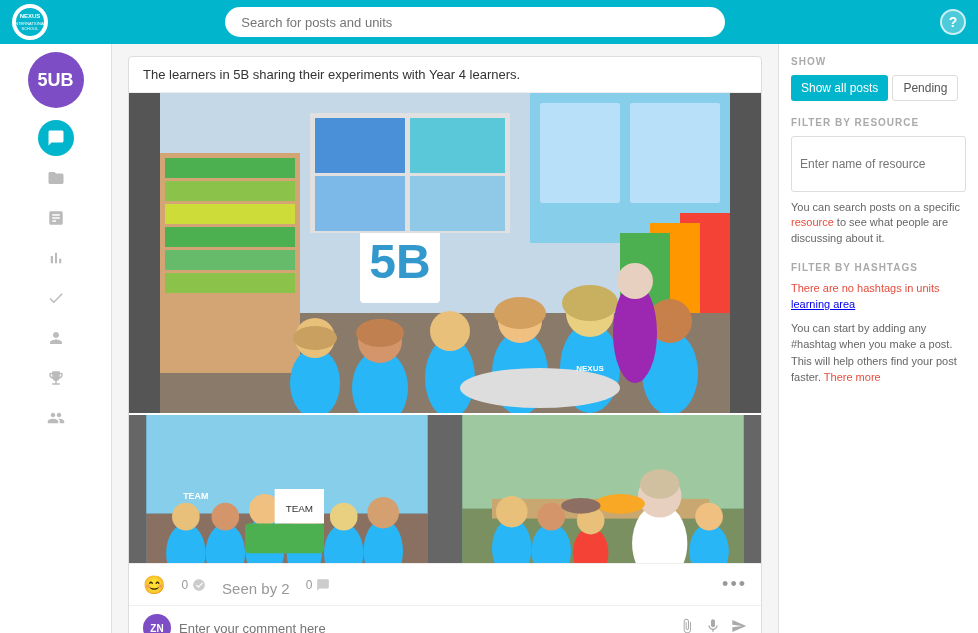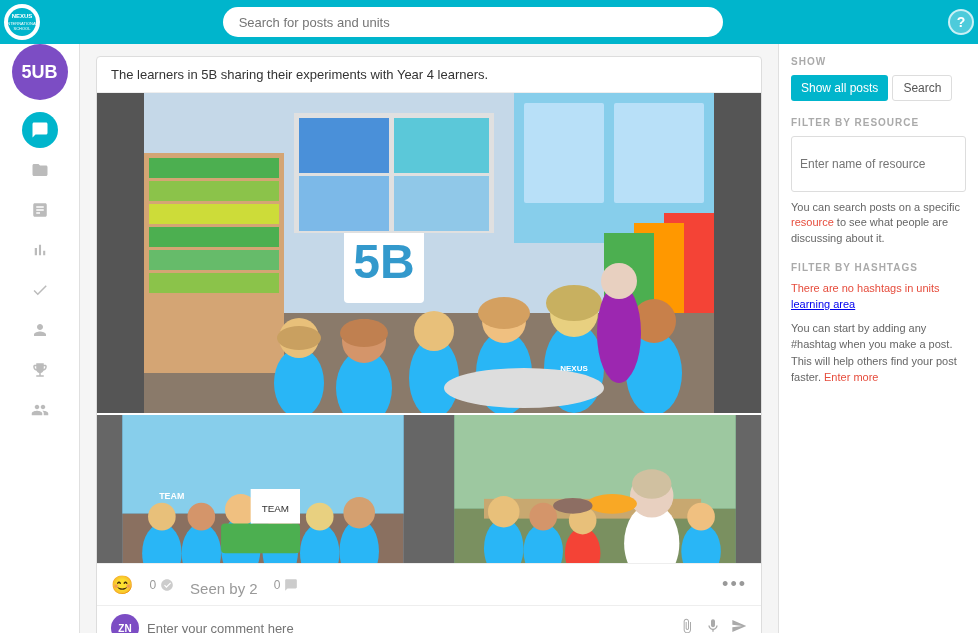--- a/index.html
+++ b/index.html
@@ -4,21 +4,21 @@
   <style>
     * { box-sizing: border-box; margin: 0; padding: 0; }
     body { font-family: Arial, sans-serif; background: #f0f0f0; width: 978px; height: 633px; overflow: hidden; }
 
     
     .header {
       background: #00b5cc;
       height: 44px;
       display: flex;
       align-items: center;
-      padding: 0 4px;
+      padding: 0 12px;
       gap: 12px;
     }
     .logo-area {
       display: flex;
       align-items: center;
       gap: 6px;
       min-width: 100px;
     }
     .logo-circle {
       width: 36px;
@@ -63,25 +63,26 @@
     }
 
     
     .main-layout {
       display: flex;
       height: calc(633px - 44px);
     }
 
     
     .sidebar {
-      width: 80px;
+      width: 112px;
       background: white;
       display: flex;
       flex-direction: column;
       align-items: center;
+      padding-top: 8px;
       gap: 4px;
       border-right: 1px solid #e0e0e0;
     }
     .avatar-bubble {
       width: 56px;
       height: 56px;
       border-radius: 50%;
       background: #7c4dc4;
       color: white;
       font-size: 18px;
@@ -539,33 +540,33 @@
           </span>
         </div>
       </div>
     </div>
   </div>
 
   <div class="right-panel">
     <div class="panel-section-title">SHOW</div>
     <div class="show-buttons">
       <button class="show-btn active">Show all posts</button>
-      <button class="show-btn inactive">Search</button>
+      <button class="show-btn inactive">Pending</button>
     </div>
 
     <div class="panel-section-title">FILTER BY RESOURCE</div>
     <input class="resource-input" type="text" placeholder="Enter name of resource" style="">
     <div class="resource-hint">
       <span>You can search posts on a specific </span><a href="#">resource</a><span> to see what people are discussing about it.</span>
     </div>
 
     <div class="hashtag-section">
       <div class="panel-section-title">FILTER BY HASHTAGS</div>
       <div class="hashtag-empty">
         <span>There are no hashtags in units </span><a href="#">learning area</a>
       </div>
       <div class="hashtag-hint">
-        <span>You can start by adding any #hashtag when you make a post. This will help others find your post faster. </span><a href="#">Enter more</a>
+        <span>You can start by adding any #hashtag when you make a post. This will help others find your post faster. </span><a href="#">There more</a>
       </div>
     </div>
   </div>
 
 </div>
 
 </body></html>

